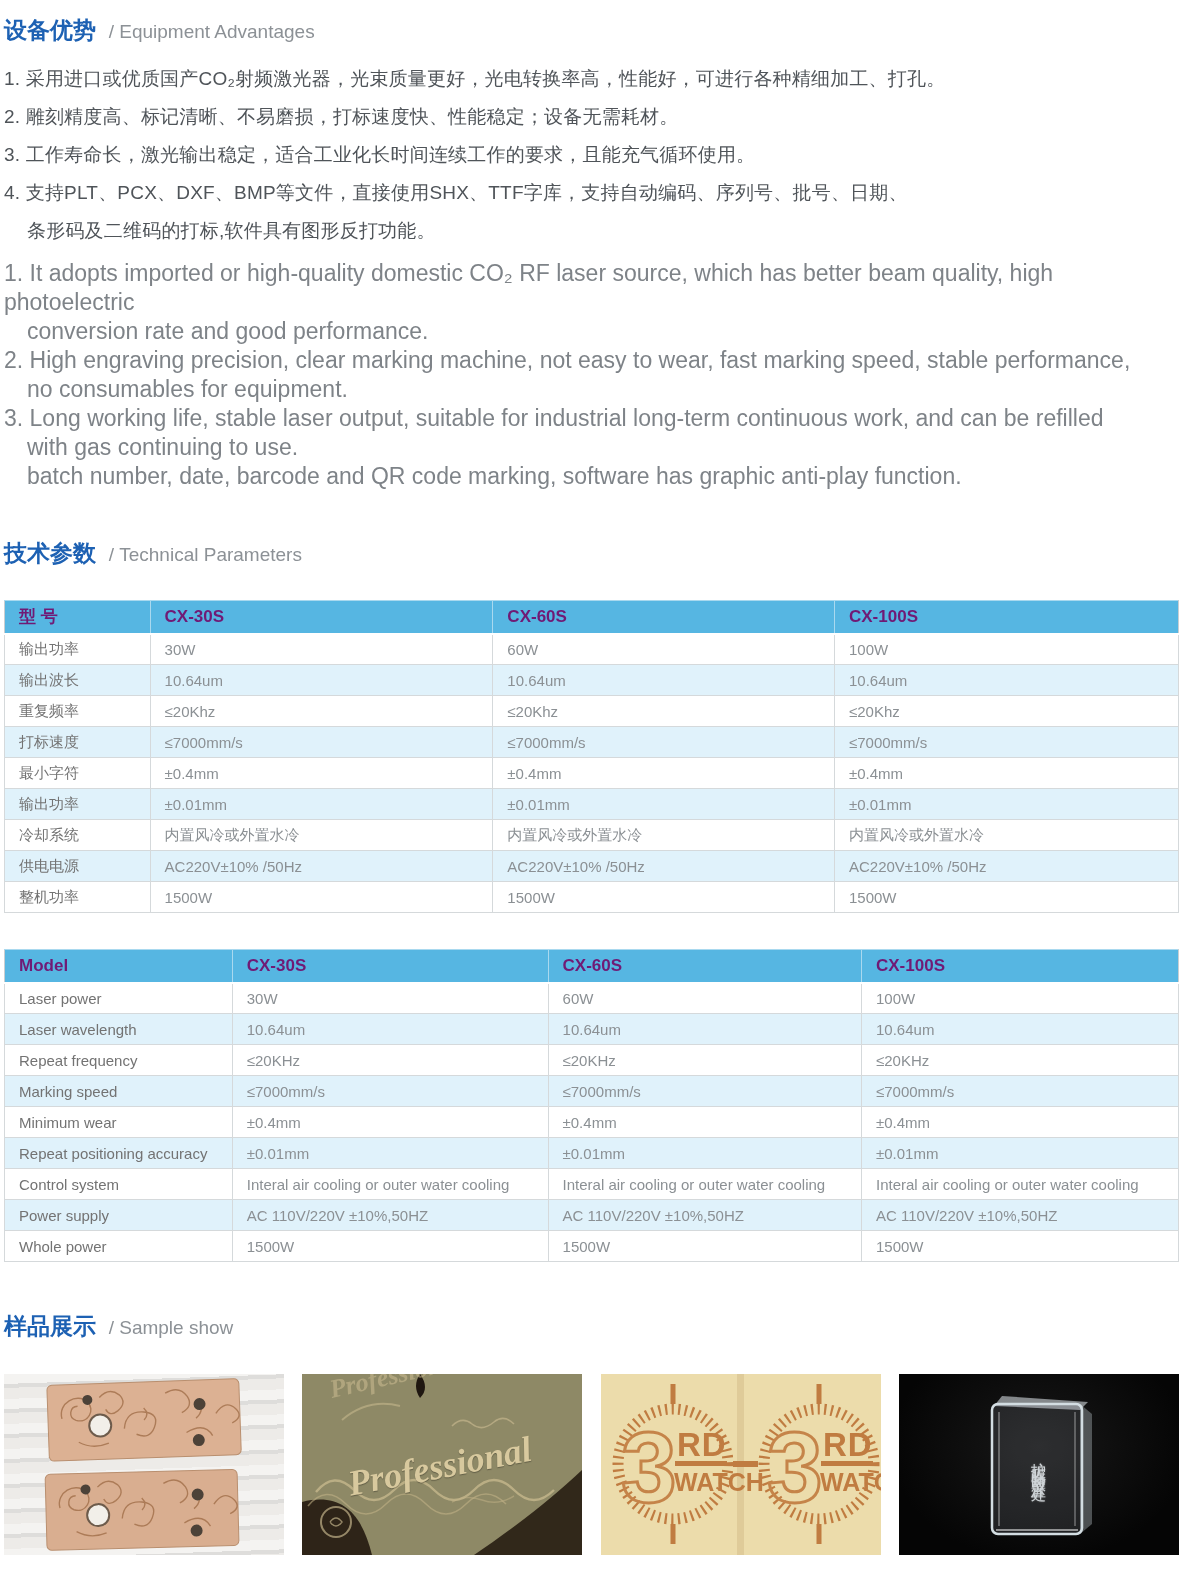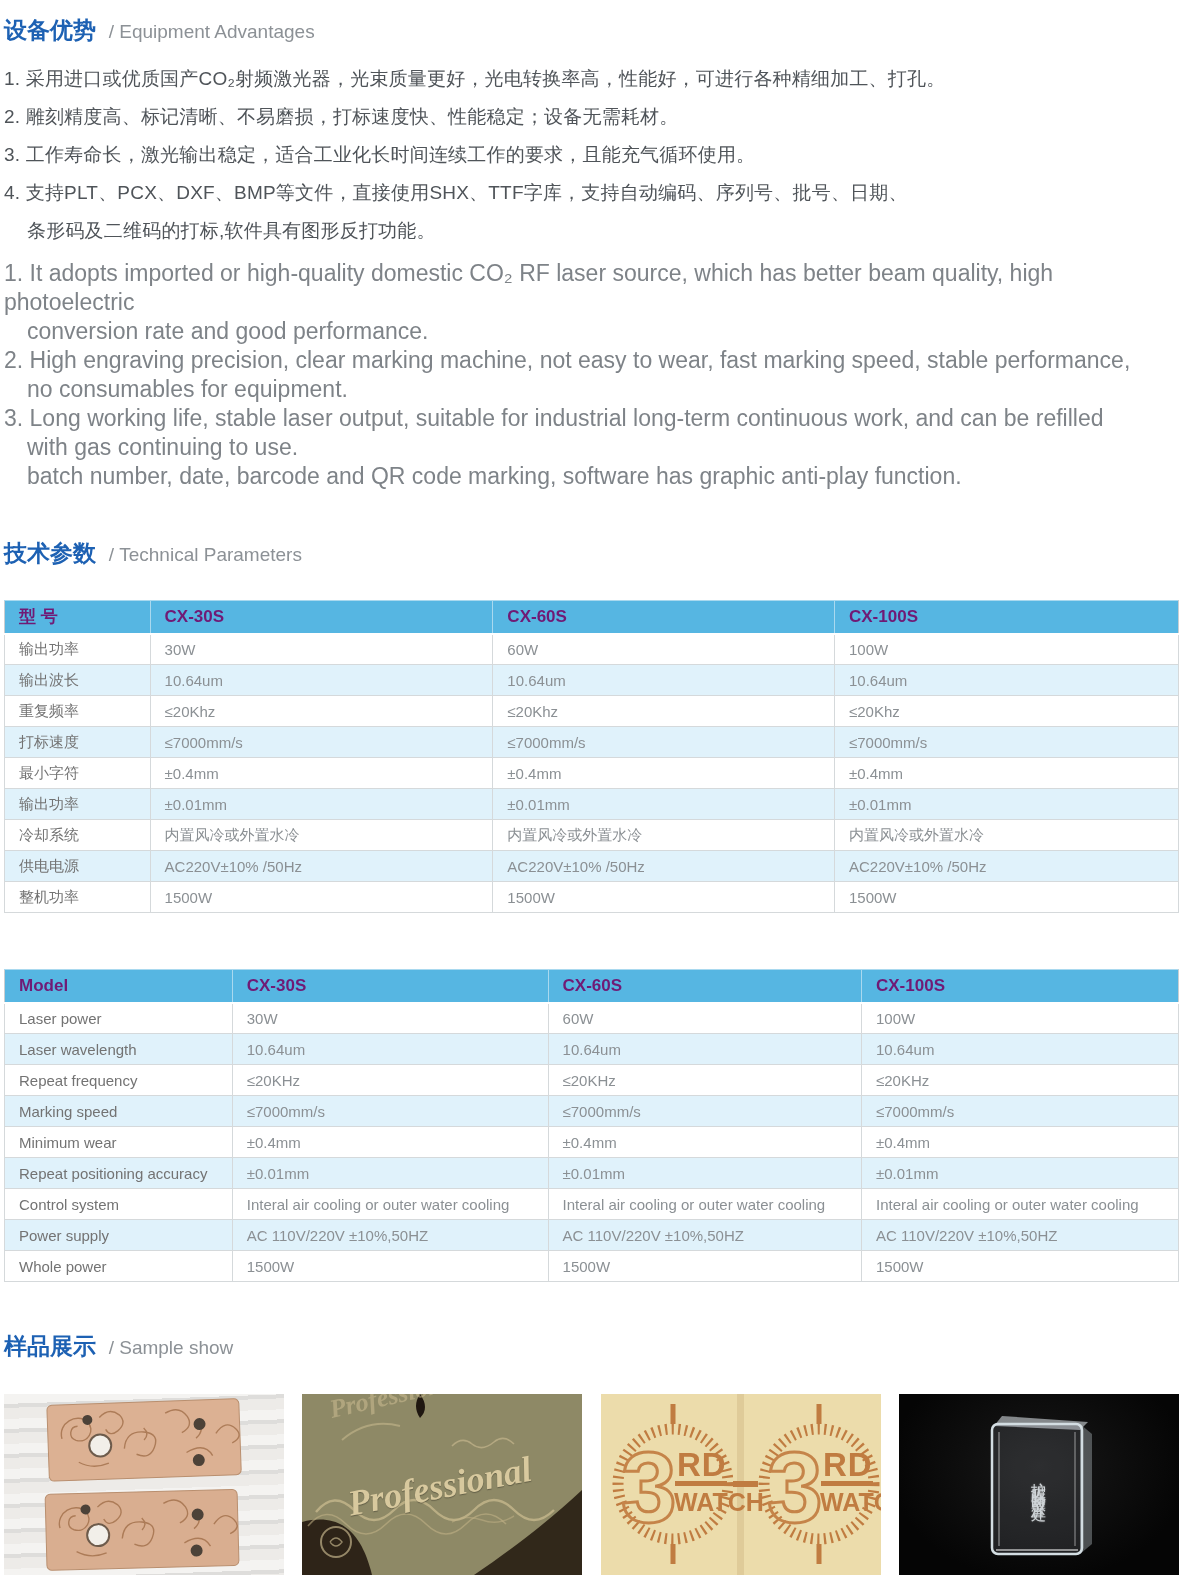--- a/index.html
+++ b/index.html
@@ -34,21 +34,21 @@
   }
   .spec-table th:first-child { border-left:1px solid #c9ced1; }
   .spec-table th:last-child { border-right:1px solid #c9ced1; }
   .spec-table td {
     font-size:15px; color:#8b9094; height:31px; padding:0 4px 0 14px;
     border:1px solid #d5d9db; background:#ffffff;
     white-space:nowrap; overflow:hidden;
   }
   .spec-table td.lbl { color:#737373; }
   .spec-table tbody tr:nth-child(even) td { background:#e0f2fb; }
-  .spec-table.t2 { margin-top:56px; }
+  .spec-table.t2 { margin-top:36px; }
 
   
   .samples-section { margin-top:48px; }
   .gallery { margin-top:30px; display:flex; justify-content:space-between; }
   .tile { position:relative; width:280px; height:181px; overflow:hidden; }
   .tile svg { position:absolute; inset:0; display:block; }
   .tile-1 { background:repeating-linear-gradient(178deg,#f4f3f1 0px,#f4f3f1 10px,#dedddb 10px,#dedddb 14px,#edebe8 14px,#edebe8 25px); }
   .tile-2 { background:#8e8966; }
   .tile-3 { background:#ecdcab; }
   .tile-4 { background:radial-gradient(ellipse at 50% 40%, #181818 0%, #050505 75%); }

